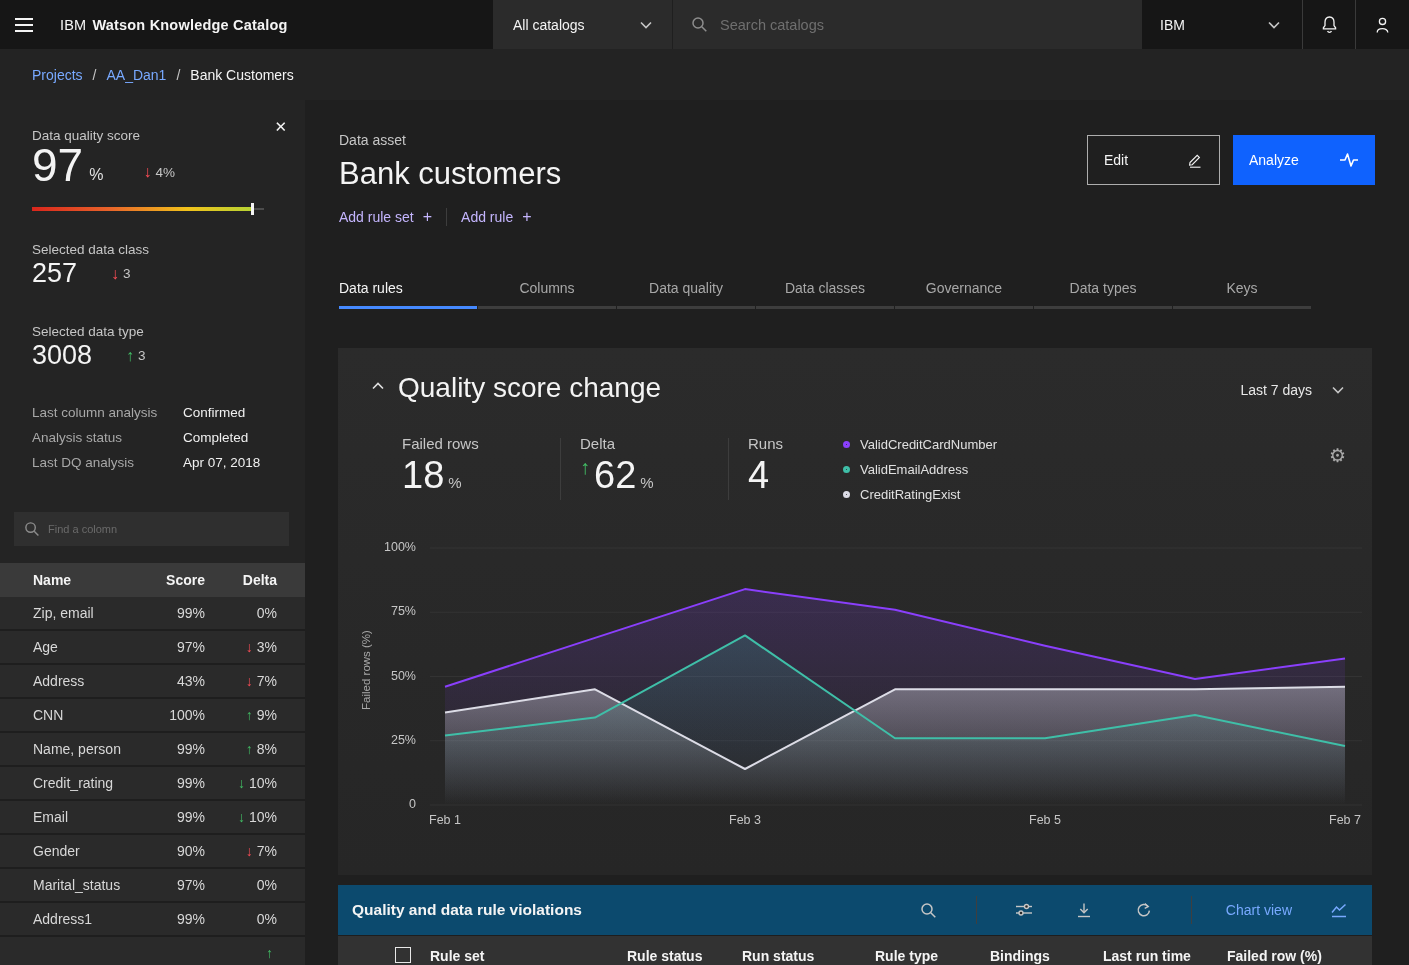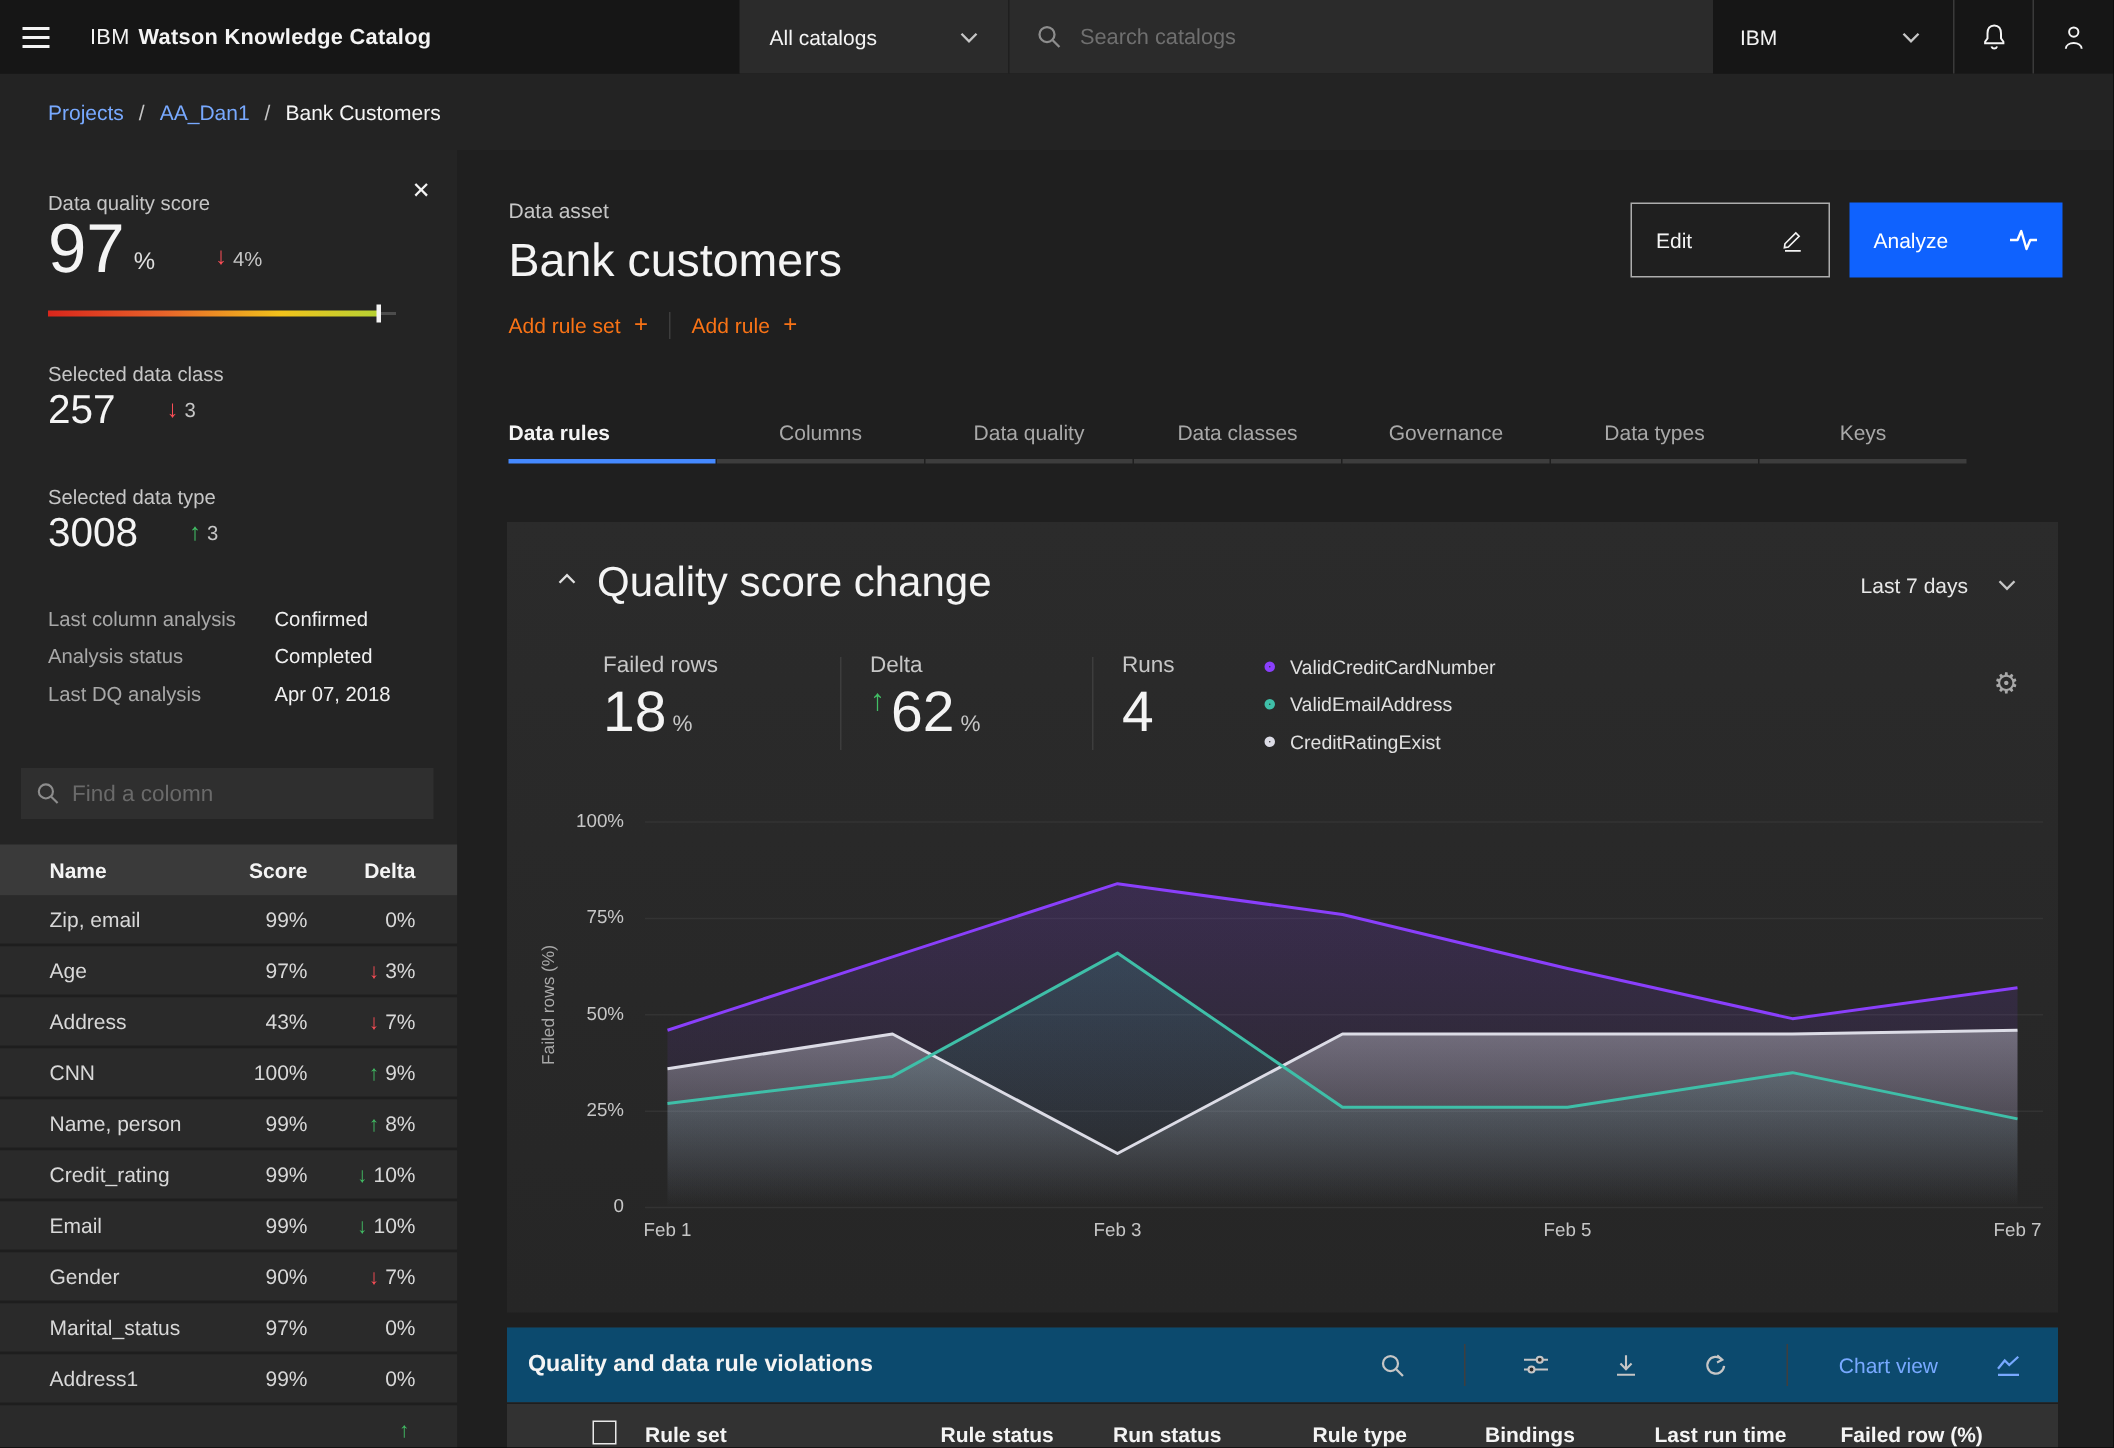--- a/index.html
+++ b/index.html
@@ -51,45 +51,45 @@
   .sb-class-row{position:absolute;left:32px;top:158px;display:flex;align-items:center;gap:6px}
   .mid-num{font-size:27px;font-weight:400}
   .sb-type-label{position:absolute;left:32px;top:224px}
   .sb-type-row{position:absolute;left:32px;top:240px;display:flex;align-items:center;gap:6px}
   .sb-class-row .delta-inline,.sb-type-row .delta-inline{margin-left:28px;padding-bottom:0}
   .sb-meta{position:absolute;left:32px;top:300px;width:242px}
   .meta-row{display:flex;height:25px;align-items:center}
   .meta-label{width:151px;color:#a8a8a8;font-size:13.5px}
   .meta-value{color:#f0f0f0;font-size:13.5px}
   .sb-search{position:absolute;left:14px;top:412px;width:275px;height:34px;background:#2f2f2f;display:flex;align-items:center;padding-left:10px}
-  .sb-search input{flex:1;background:transparent;border:none;outline:none;color:#c6c6c6;margin-left:8px;font-size:15px;font-family:inherit}
+  .sb-search input{flex:1;background:transparent;border:none;outline:none;color:#c6c6c6;margin-left:8px;font-size:11px;font-family:inherit}
   .sb-search input::placeholder{color:#6a6a6a}
   .sb-table{position:absolute;left:0;top:463px;width:305px}
   .col-head{height:34px;background:#3a3a3a;display:flex;align-items:center;font-weight:700;font-size:14px}
   .col-row{height:34px;background:#2a2a2a;border-bottom:2px solid #1e1e1e;display:flex;align-items:center;font-size:14px;color:#d8d8d8;cursor:pointer}
   .c-name{width:140px;padding-left:33px}
   .c-score{width:65px;text-align:right}
   .c-delta{width:72px;text-align:right;display:flex;justify-content:flex-end;align-items:center;gap:4px}
   .c-delta .arrow{font-size:14px}
 
   
   .main{position:absolute;left:305px;top:100px;width:1104px;height:865px;background:#1f1f1f;overflow:hidden}
   .asset-kind{position:absolute;left:34px;top:32px;color:#c6c6c6}
   .asset-title{position:absolute;left:34px;top:56px;font-size:31px;font-weight:400}
   .asset-links{position:absolute;left:34px;top:108px;display:flex;align-items:center;gap:14px}
-  .blue-link{color:#f97316;display:flex;align-items:center;gap:9px;cursor:pointer}
+  .blue-link{color:#c4b5fd;display:flex;align-items:center;gap:9px;cursor:pointer}
   .plus{font-size:16px;line-height:1}
   .vdiv{width:1px;height:18px;background:#3d3d3d}
   .btn-edit{position:absolute;left:782px;top:35px;width:133px;height:50px;background:transparent;border:1px solid #adadad;color:#f4f4f4;display:flex;align-items:center;justify-content:space-between;padding:0 16px;font-size:14px;cursor:pointer;font-family:inherit}
   .btn-analyze{position:absolute;left:928px;top:35px;width:142px;height:50px;background:#0f62fe;border:none;color:#fff;display:flex;align-items:center;justify-content:space-between;padding:12px 16px;font-size:14px;cursor:pointer;font-family:inherit}
 
   .tabs{position:absolute;left:34px;top:172px;display:flex;gap:1px}
   .tab{width:138px;cursor:pointer}
   .tab-label{display:block;text-align:center;color:#a8a8a8;font-size:14px;padding:8px 0 10px}
-  .tab.active .tab-label{color:#f4f4f4;font-weight:700;text-align:left;padding-left:0}
+  .tab.active .tab-label{color:#f4f4f4;font-weight:400;text-align:left;padding-left:0}
   .tab-underline{height:3px;background:#3d3d3d}
   .tab.active .tab-underline{background:#4589ff}
 
   
   .qpanel{position:absolute;left:33px;top:248px;width:1034px;height:527px;background:linear-gradient(180deg,#2b2b2b 0%,#262626 100%)}
   .qp-caret{position:absolute;left:34px;top:34px;color:#e0e0e0;cursor:pointer}
   .qp-title{position:absolute;left:60px;top:24px;font-size:28px;font-weight:400}
   .qp-range{position:absolute;right:28px;top:34px;display:flex;align-items:center;gap:20px;cursor:pointer}
   .qp-range span{font-size:14px;color:#e8e8e8}
   .stat{position:absolute}

